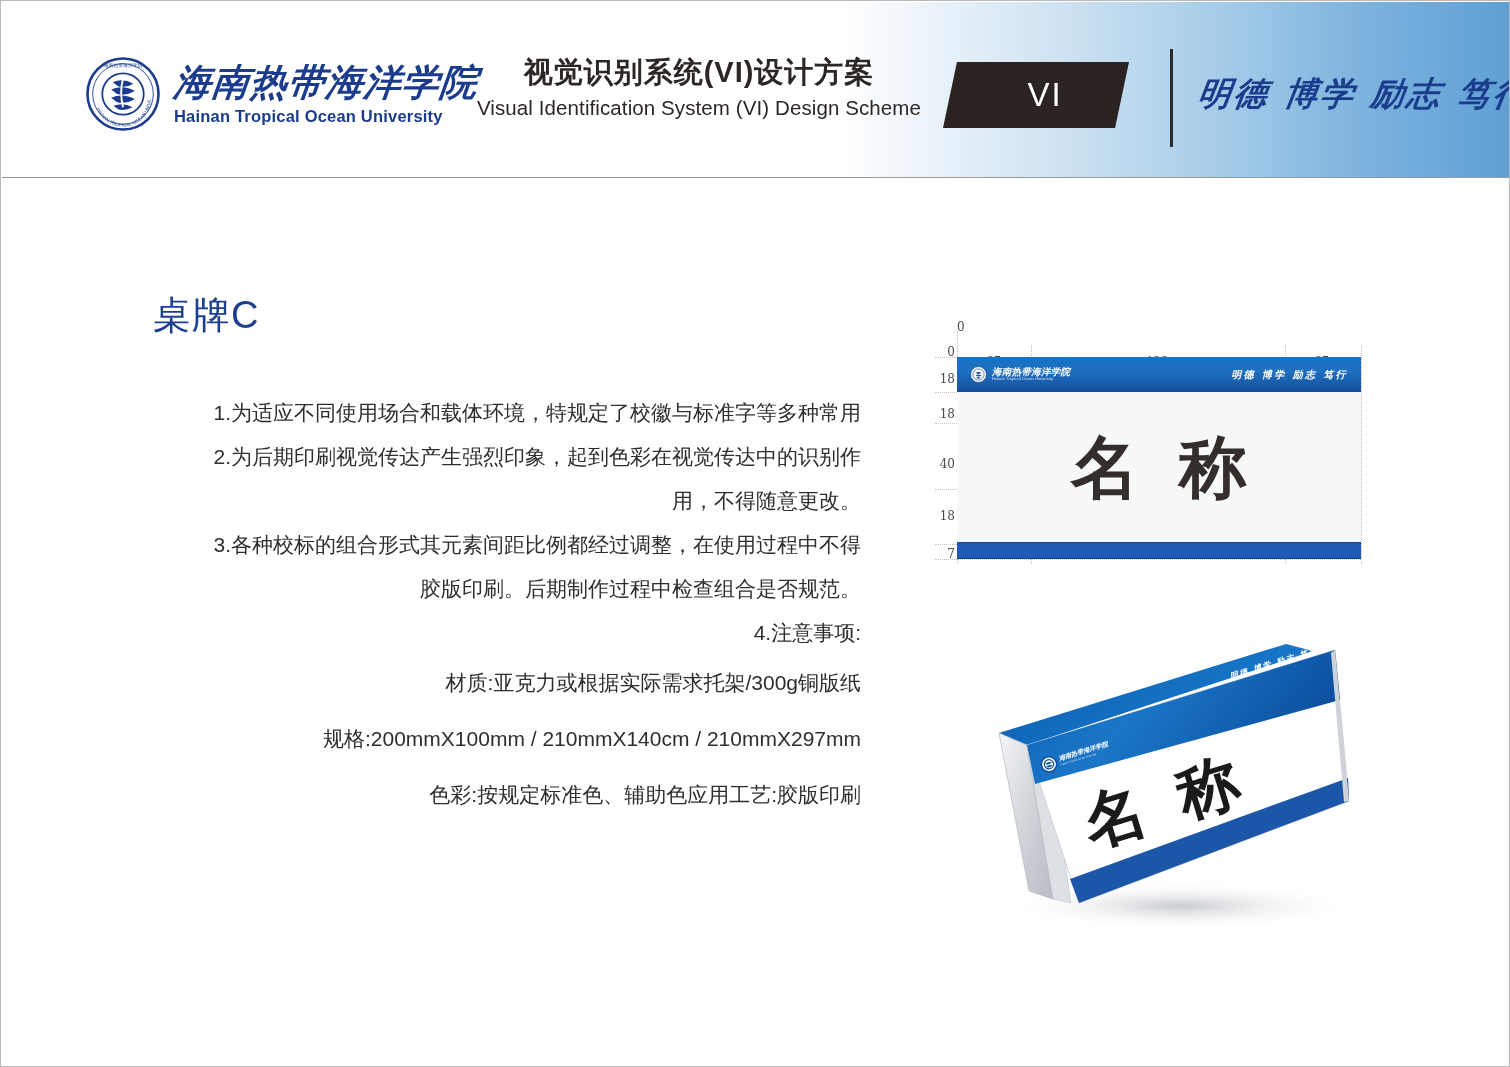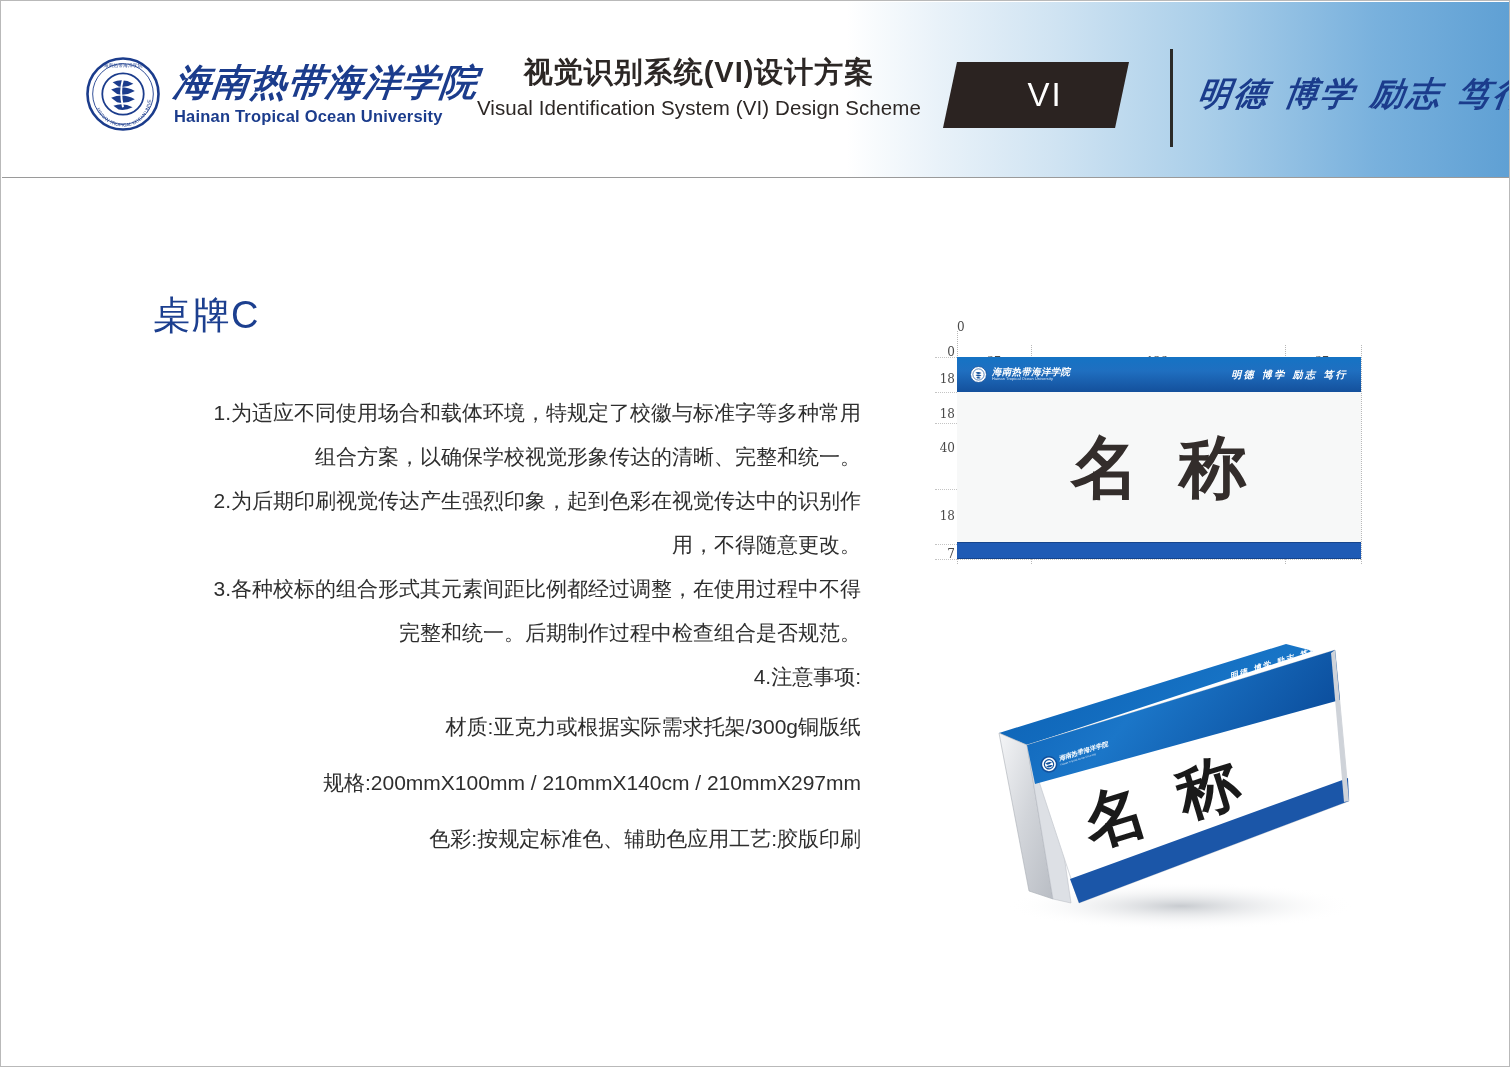--- a/index.html
+++ b/index.html
@@ -198,29 +198,28 @@
 
     <div class="motto">明德 博学 励志 笃行</div>
   </div>
   <div class="header-rule"></div>
 
   <div class="section-title">桌牌C</div>
 
   <div class="body-copy">
     <div class="para">
       <span class="ln">1.为适应不同使用场合和载体环境，特规定了校徽与标准字等多种常用</span>
-      <span class="ln indent">组合方案，以确保学校视觉形象传达的清晰、完整和统一。</span>
     </div>
     <div class="para">
       <span class="ln">2.为后期印刷视觉传达产生强烈印象，起到色彩在视觉传达中的识别作</span>
       <span class="ln indent">用，不得随意更改。</span>
     </div>
     <div class="para">
       <span class="ln">3.各种校标的组合形式其元素间距比例都经过调整，在使用过程中不得</span>
-      <span class="ln indent">完整和统一。后期制作过程中检查组合是否规范。</span>
+      <span class="ln indent">胶版印刷。后期制作过程中检查组合是否规范。</span>
     </div>
     <div class="para">
       <span class="ln">4.注意事项:</span>
     </div>
     <span class="note">材质:亚克力或根据实际需求托架/300g铜版纸</span>
     <span class="note">规格:200mmX100mm / 210mmX140cm / 210mmX297mm</span>
     <span class="note">色彩:按规定标准色、辅助色应用工艺:胶版印刷</span>
   </div>
 
   <div class="drawing">
@@ -230,21 +229,21 @@
     <div class="dim-top">
       <div class="seg" style="width:18.3%">37</div>
       <div class="seg" style="width:62.4%">126</div>
       <div class="seg" style="width:19.3%">37</div>
     </div>
 
     <div class="dim-left">
       <div class="seg" style="top:-12px">0</div>
       <div class="seg" style="top:15px">18</div>
       <div class="seg" style="top:50px">18</div>
-      <div class="seg" style="top:84px">40</div>
+      <div class="seg" style="top:100px">40</div>
       <div class="seg" style="top:152px">18</div>
       <div class="seg" style="top:190px">7</div>
     </div>
 
     <div class="grid-v" style="left:28px;top:12px;height:233px"></div>
     <div class="grid-v" style="left:102px;top:26px;height:219px"></div>
     <div class="grid-v" style="left:356px;top:26px;height:219px"></div>
     <div class="grid-v" style="left:432px;top:26px;height:219px"></div>
     <div class="grid-h" style="left:6px;top:38px;width:426px"></div>
     <div class="grid-h" style="left:6px;top:73px;width:426px"></div>

